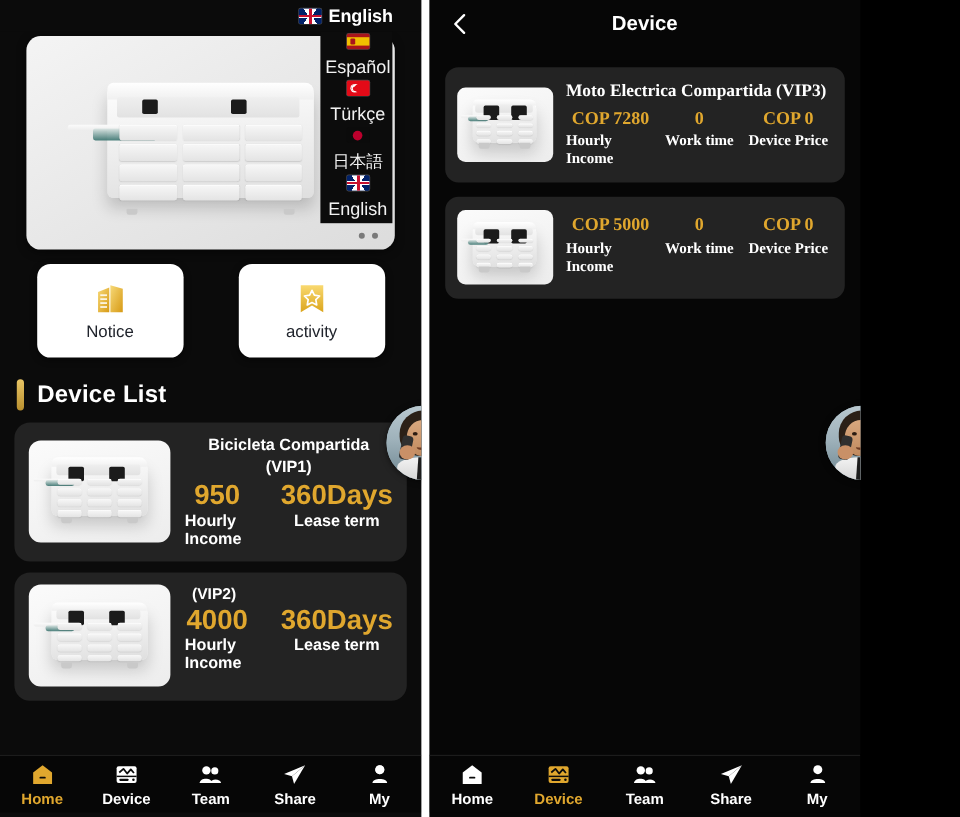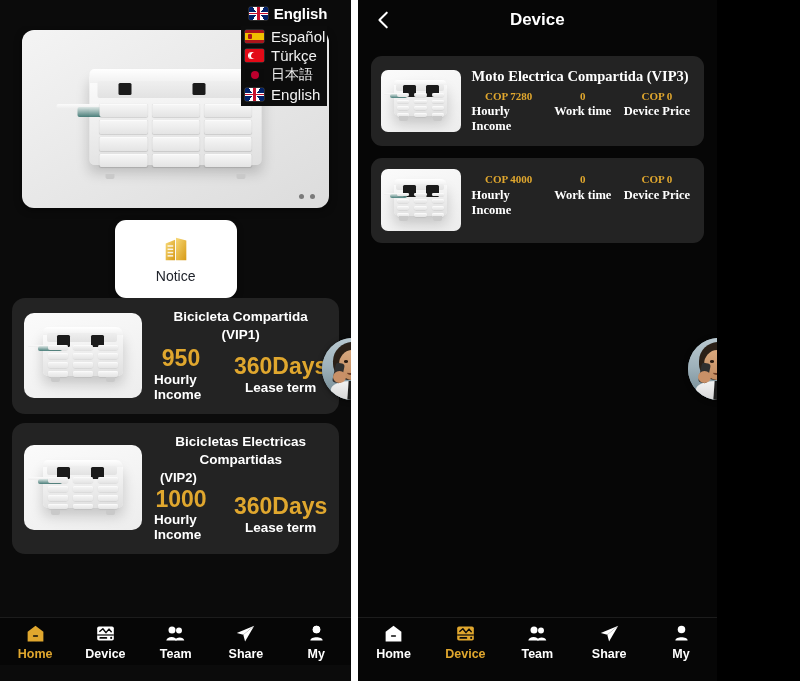--- a/index.html
+++ b/index.html
@@ -56,21 +56,21 @@
       background:#E30A17; border-radius:50%;}
   
   .flag-jp { background:#0b0b0b; box-shadow:none;}
   .flag-jp::before{ content:""; position:absolute; left:50%; top:50%; transform:translate(-50%,-50%);
       width:8px; height:8px; border-radius:50%; background:#BC002D; }
 
   .lang-menu {
     position:absolute; top:26px; right:24px; z-index:45;
     background:#0c0c0c; display:flex; flex-direction:column; padding:1px 0 2px 0;
   }
-  .lang-item { display:flex; align-items:center; gap:7px; padding:1px 2px 1px 4px; cursor:pointer;}
+  .lang-item { display:flex; align-items:center; gap:7px; padding:1px 2px 1px 4px; cursor:pointer;flex-direction:column;}
   .lang-item .lbl { color:#f2f2f2; font-size:15px; font-weight:500; white-space:nowrap; }
   .lang-item .lbl.jp { font-size:14px; }
 
   
   .banner-wrap { padding: 4px 22px 0 22px; }
   .banner {
     position: relative; height: 178px; border-radius: 12px; overflow:hidden;
     background: linear-gradient(150deg,#f4f4f4 0%,#e9e9e9 45%,#dcdcdc 100%);
     box-shadow: 0 2px 7px rgba(0,0,0,.5);
   }
@@ -134,21 +134,21 @@
   }
   .thumb{
     width:118px; height:85px; flex:none; border-radius:10px;
     background:linear-gradient(160deg,#fbfbfb,#ededed);
     position:relative; overflow:hidden; align-self:center;
   }
   .thumb .cs{ position:absolute; left:10%; top:16%; width:80%; height:66%; }
   .card-body{ flex:1; display:flex; flex-direction:column; align-items:center; }
   .card-title{ color:#ffffff; font-size:13.5px; font-weight:700; text-align:center; line-height:1.35;}
   .card-sub{ color:#ffffff; font-size:13px; font-weight:700; align-self:flex-start; margin-left:6px;}
-  .stats{ display:flex; gap:26px; margin-top:2px;align-items:center; }
+  .stats{ display:flex; gap:26px; margin-top:2px; }
   .stat{ display:flex; flex-direction:column; align-items:center; }
   .stat-val{ color:#e0a72e; font-size:23px; font-weight:800; line-height:1.12; }
   .stat-lbl{ color:#ffffff; font-size:13.5px; font-weight:700; }
   .price-btn{
     margin-top:10px; align-self:center; padding:6px 30px; border-radius:16px;
     background:linear-gradient(100deg,#c9a042 0%,#ecd67e 48%,#c79a37 100%);
     color:#ffffff; font-size:14px; font-weight:700; border:none; cursor:pointer;
     box-shadow:0 1px 3px rgba(0,0,0,.4);
   }
 
@@ -162,21 +162,21 @@
 
   .rlist{ padding: 16px 13px 0 13px; display:flex; flex-direction:column; gap:12px;font-family:Liberation Serif, serif;}
   .rcard{ background:#232323; border-radius:11px; padding:11px 10px 12px 10px; display:flex; gap:11px;}
   .rthumb{ width:80px; height:62px; flex:none; border-radius:7px;
            background:linear-gradient(160deg,#fbfbfb,#ededed); position:relative; overflow:hidden; align-self:center;}
   .rthumb .cs{ position:absolute; left:10%; top:15%; width:80%; height:68%;}
   .rbody{ flex:1; display:flex; flex-direction:column; }
   .rcard-title{ color:#fff; font-size:14.5px; font-weight:700; line-height:1.3; text-align:left;}
   .rstats{ display:flex; margin-top:2px;}
   .rstat{ flex:1; display:flex; flex-direction:column; align-items:center;}
-  .rstat-val{ color:#e0a72e; font-size:11px; font-weight:700; line-height:1.5;}
+  .rstat-val{ color:#e0a72e; font-size:15px; font-weight:700; line-height:1.5;}
   .rstat-lbl{ color:#ffffff; font-size:12.5px; font-weight:700; }
 
   
   .support{
     position:absolute; width:62px; height:62px; border-radius:50%; overflow:hidden;
     z-index:30; cursor:pointer; box-shadow:0 1px 5px rgba(0,0,0,.55);
     background:#8fa3ad;
   }
   .support.left-pos { left:322px; top:338px; }
   .support.right-pos{ left:330px; top:338px; }
@@ -193,21 +193,21 @@
             background:linear-gradient(180deg,#f3f3f3,#d6d6d6); border-radius:44% 44% 0 0;}
   .av-collar{ position:absolute; left:42%; bottom:0; width:16%; height:30%; background:#1d1d1d;
               transform:skewX(-4deg);}
   .av-phone{ position:absolute; left:20%; top:40%; width:9px; height:20px; border-radius:3px;
              background:#2f2f2f; transform:rotate(12deg);}
   .av-hand{ position:absolute; left:17%; top:54%; width:13px; height:12px; border-radius:50%;
             background:#c99067;}
 
   
   .nav{
-    position:absolute; left:0; bottom:16px; width:100%; height:48px;
+    position:absolute; left:0; bottom:4px; width:100%; height:48px;
     background:#060606; border-top:1px solid #1c1c1c;
     display:flex; align-items:center; justify-content:space-around;
   }
   .nav-item{ display:flex; flex-direction:column; align-items:center; gap:3px; cursor:pointer; width:70px;}
   .nav-label{ font-size:12.5px; font-weight:600; color:#ffffff;}
   .nav-item.active .nav-label{ color:#e0a72e; }
   .nav-ico{ width:24px; height:21px; display:flex; align-items:center; justify-content:center;}
 </style>
 </head>
 <body>
@@ -292,22 +292,41 @@
             <g fill="#fff" opacity=".85">
               <rect x="7" y="12" width="6" height="1.6"></rect>
                 <rect x="7" y="15.5" width="6" height="1.6"></rect>
               <rect x="7" y="19" width="6" height="1.6"></rect>
                 <rect x="7" y="22.5" width="6" height="1.6"></rect>
             </g>
           </svg>
         </span>
         <span class="quick-label">Notice</span>
       </div>
-    </div>
-
+      <div class="quick-tile">
+        <span class="icon-activity">
+          <svg viewBox="0 0 32 32" width="30" height="30">
+            <defs>
+                <linearGradient id="gA" x1="0" y1="0" x2="0" y2="1">
+              <stop offset="0" stop-color="#f9d970"></stop>
+                  <stop offset="1" stop-color="#dba51c"></stop>
+            </linearGradient>
+              </defs>
+            <path d="M6 4 H26 V28 L16 22 L6 28 Z" fill="url(#gA)"></path>
+            <path d="M16 8.5 l2.1 4.3 4.7.7-3.4 3.3.8 4.7-4.2-2.2-4.2 2.2.8-4.7-3.4-3.3 4.7-.7z" fill="none" stroke="#fff" stroke-width="1.5" stroke-linejoin="round"></path>
+          </svg>
+        </span>
+        <span class="quick-label">activity</span>
+      </div>
+    </div>
+
+    <div class="section-head">
+      <span class="section-bar"></span>
+      <span class="section-title">Device List</span>
+    </div>
 
     <div class="list">
 
       <div class="card">
         <div class="thumb">
           <div class="cs">
             <div class="cs-body"></div>
               <div class="cs-top"></div>
               <div class="cs-screenbar"></div>
             <div class="cs-blk b1"></div>
@@ -369,25 +388,24 @@
                 <div class="cs-slot"></div>
               <div class="cs-slot"></div>
                 <div class="cs-slot"></div>
                 <div class="cs-slot"></div>
             </div>
             <div class="cs-foot f1"></div>
               <div class="cs-foot f2"></div>
           </div>
         </div>
         <div class="card-body">
-          <div class="card-title">Bicicletas Electricas Compartidas</div>
           <div class="card-sub">(VIP2)</div>
           <div class="stats">
             <div class="stat">
-              <span class="stat-val">1000</span>
+              <span class="stat-val">4000</span>
               <span class="stat-lbl">Hourly Income</span>
             </div>
             <div class="stat">
               <span class="stat-val">360Days</span>
               <span class="stat-lbl">Lease term</span>
             </div>
           </div>
         </div>
       </div>
 
@@ -548,21 +566,21 @@
                 <div class="cs-slot"></div>
                 <div class="cs-slot"></div>
             </div>
             <div class="cs-foot f1"></div>
               <div class="cs-foot f2"></div>
           </div>
         </div>
         <div class="rbody">
           <div class="rstats">
             <div class="rstat">
-              <span class="rstat-val">COP 4000</span>
+              <span class="rstat-val">COP 5000</span>
               <span class="rstat-lbl">Hourly Income</span>
             </div>
             <div class="rstat">
               <span class="rstat-val">0</span>
               <span class="rstat-lbl">Work time</span>
             </div>
             <div class="rstat">
               <span class="rstat-val">COP 0</span>
               <span class="rstat-lbl">Device Price</span>
             </div>

